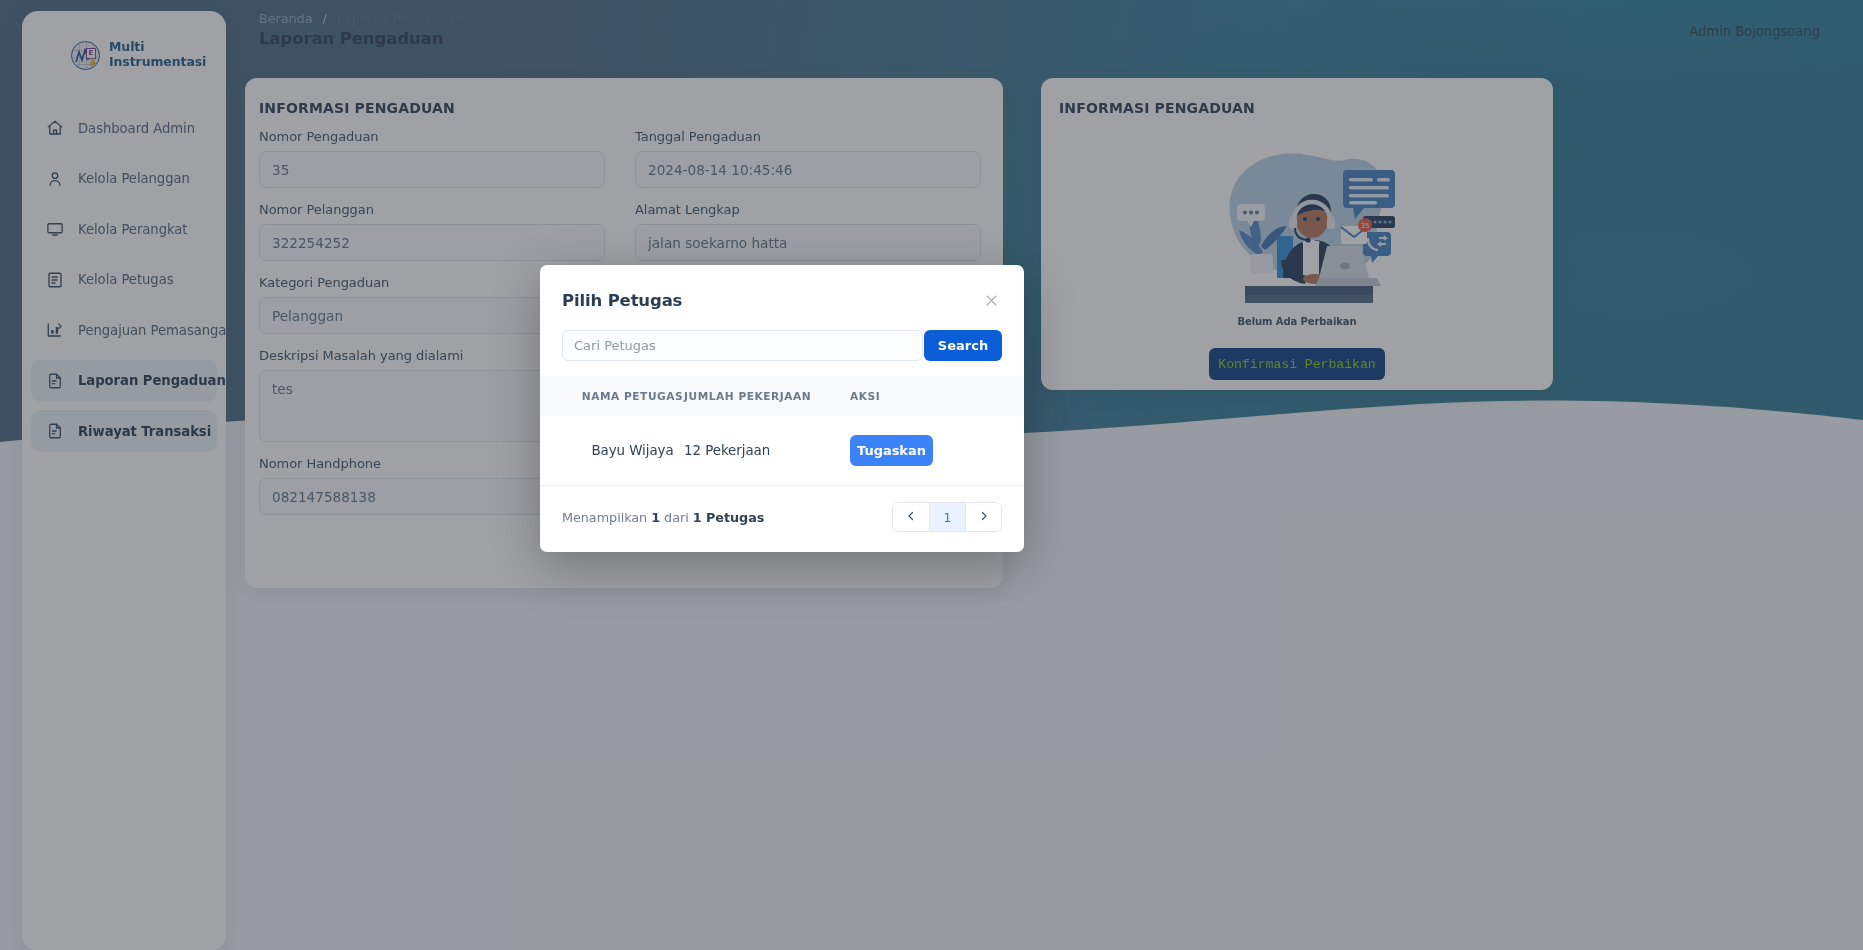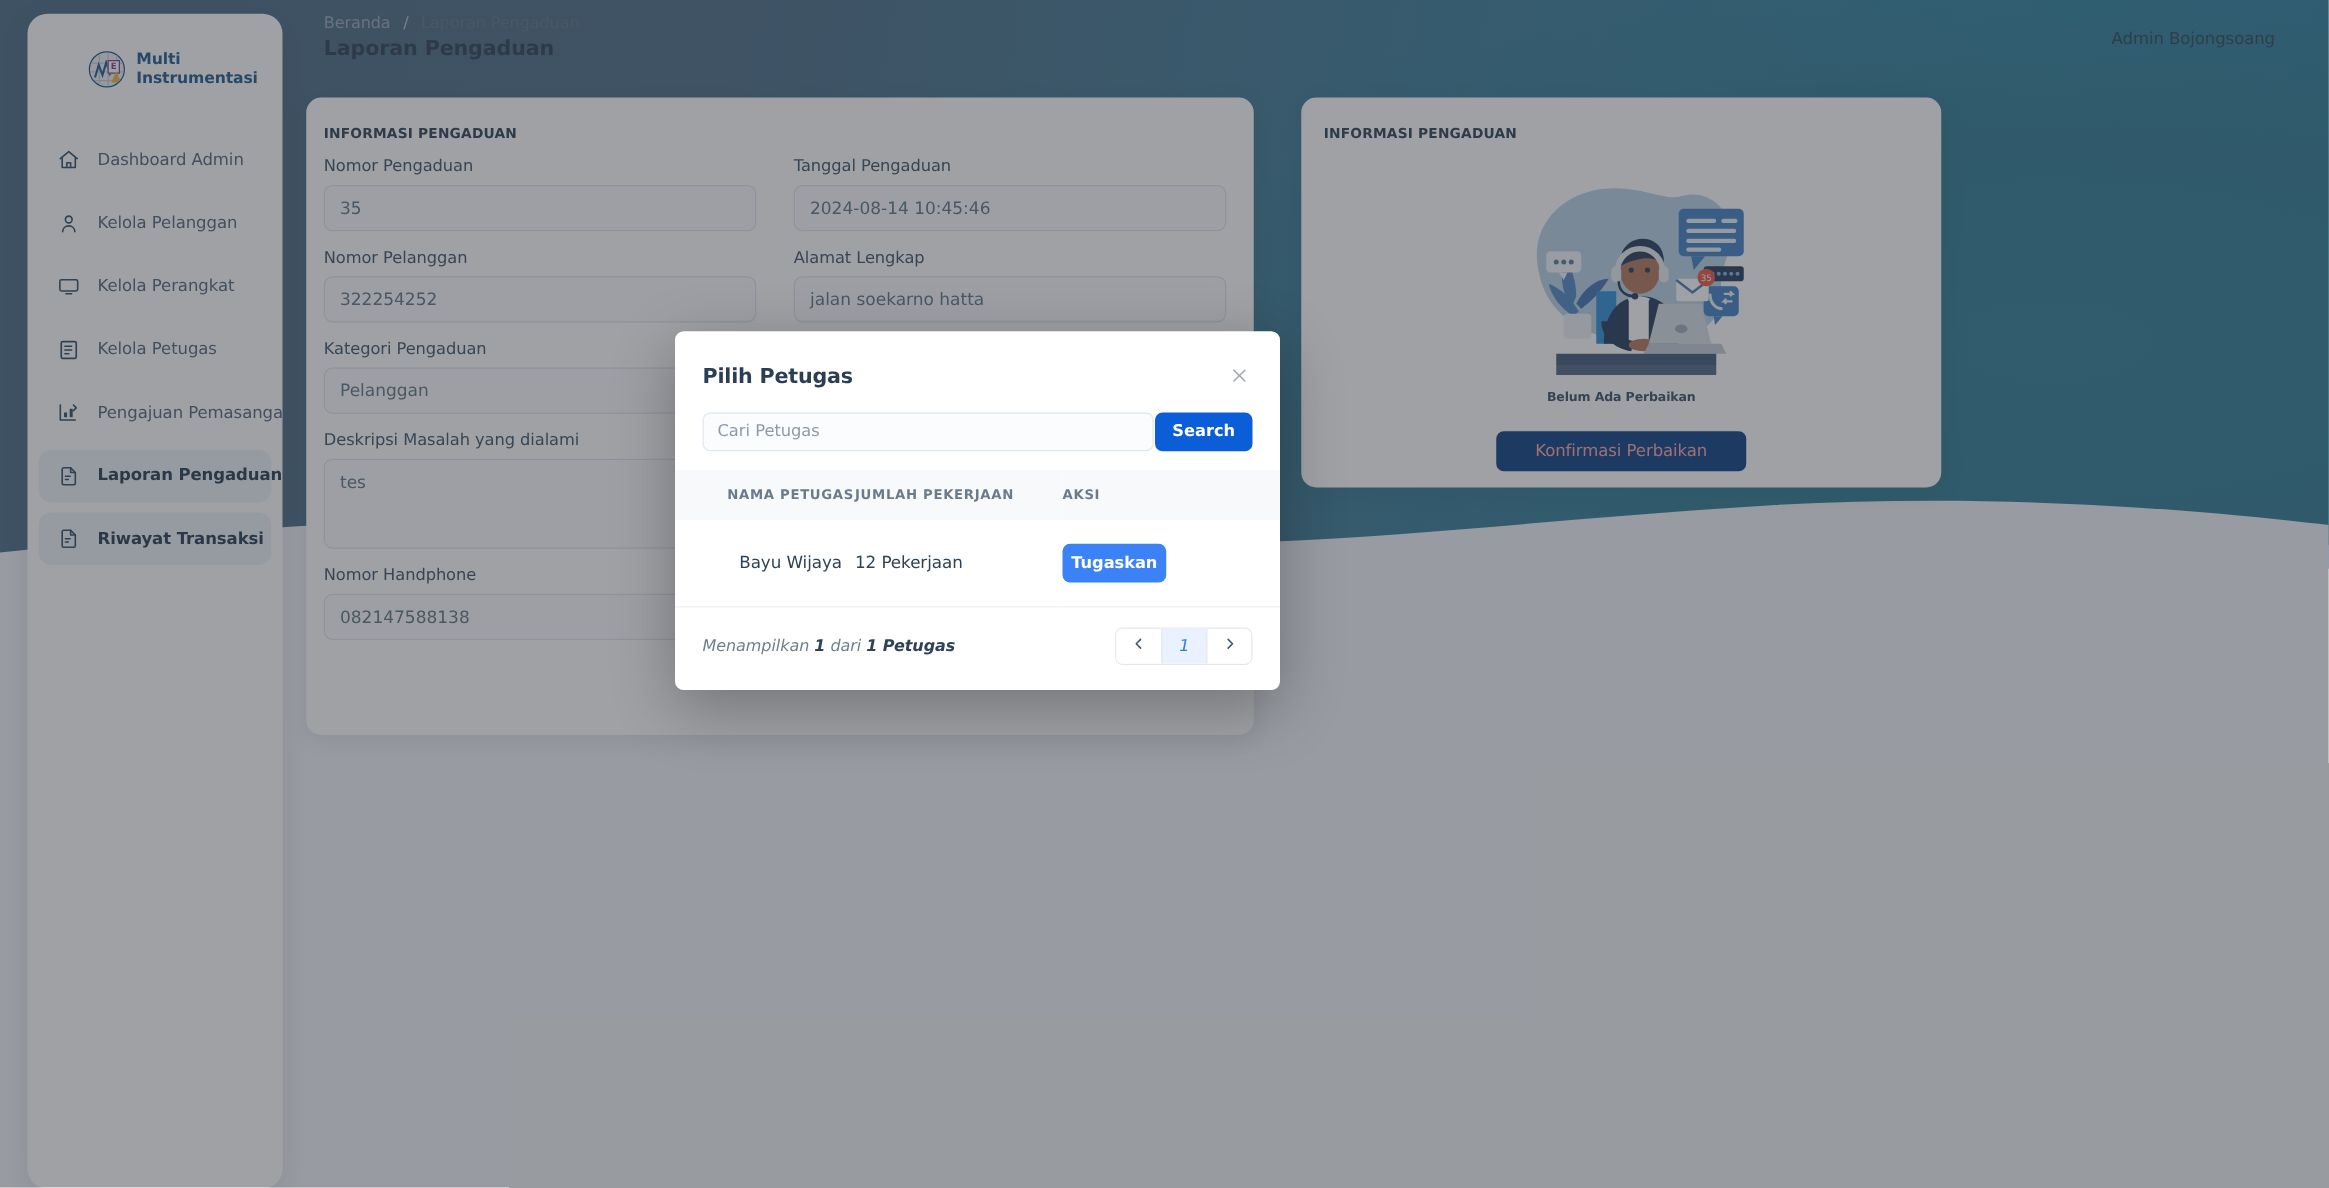--- a/index.html
+++ b/index.html
@@ -179,21 +179,21 @@
     left: 245px; top: 78px;
     width: 758px;
     height: 510px;
     background: #ffffff;
     border-radius: 12px;
     box-shadow: 0 5px 20px rgba(20,40,60,0.09);
     padding: 22px 0 0 0;
     z-index: 2;
   }
   .card-head {
-    font-size: 11px;
+    font-size: 14px;
     font-weight: 700;
     color: #2b3f54;
     letter-spacing: 0.15px;
     padding-left: 14px;
   }
   .form-grid {
     display: grid;
     grid-template-columns: 376px 376px;
     column-gap: 0;
     padding: 13px 0 0 0;
@@ -264,31 +264,32 @@
   }
   .empty-text {
     margin-top: 6px;
     font-size: 10px;
     font-weight: 700;
     color: #3a4f63;
     letter-spacing: -0.1px;
   }
   .confirm-btn {
     margin-top: 21px;
-    width: 200px;
+    width: 176px;
     height: 32px;
     background: #0b3d82;
-    color: #fca5a5;
+    color: #84cc16;
     border-radius: 6px;
     display: flex;
     align-items: center;
     justify-content: center;
     font-size: 13.2px;
     cursor: pointer;
     letter-spacing: -0.05px;
+    font-family: Liberation Mono, monospace;
   }
 
   
   #overlay {
     position: absolute;
     inset: 0;
     background: rgba(50,56,64,0.47);
     z-index: 50;
   }
   #modal {
@@ -383,21 +384,20 @@
     display: flex;
     align-items: center;
     justify-content: center;
     cursor: pointer;
   }
   .modal-foot {
     display: flex;
     align-items: center;
     justify-content: space-between;
     padding: 16px 22px 20px 22px;
-    font-style: italic;
   }
   .foot-info {
     font-size: 12.8px;
     color: #6f7f8f;
     letter-spacing: -0.05px;
   }
   .foot-info b { color: #2f4355; }
   .pager {
     display: flex;
     border: 1px solid #e4e8ec;

